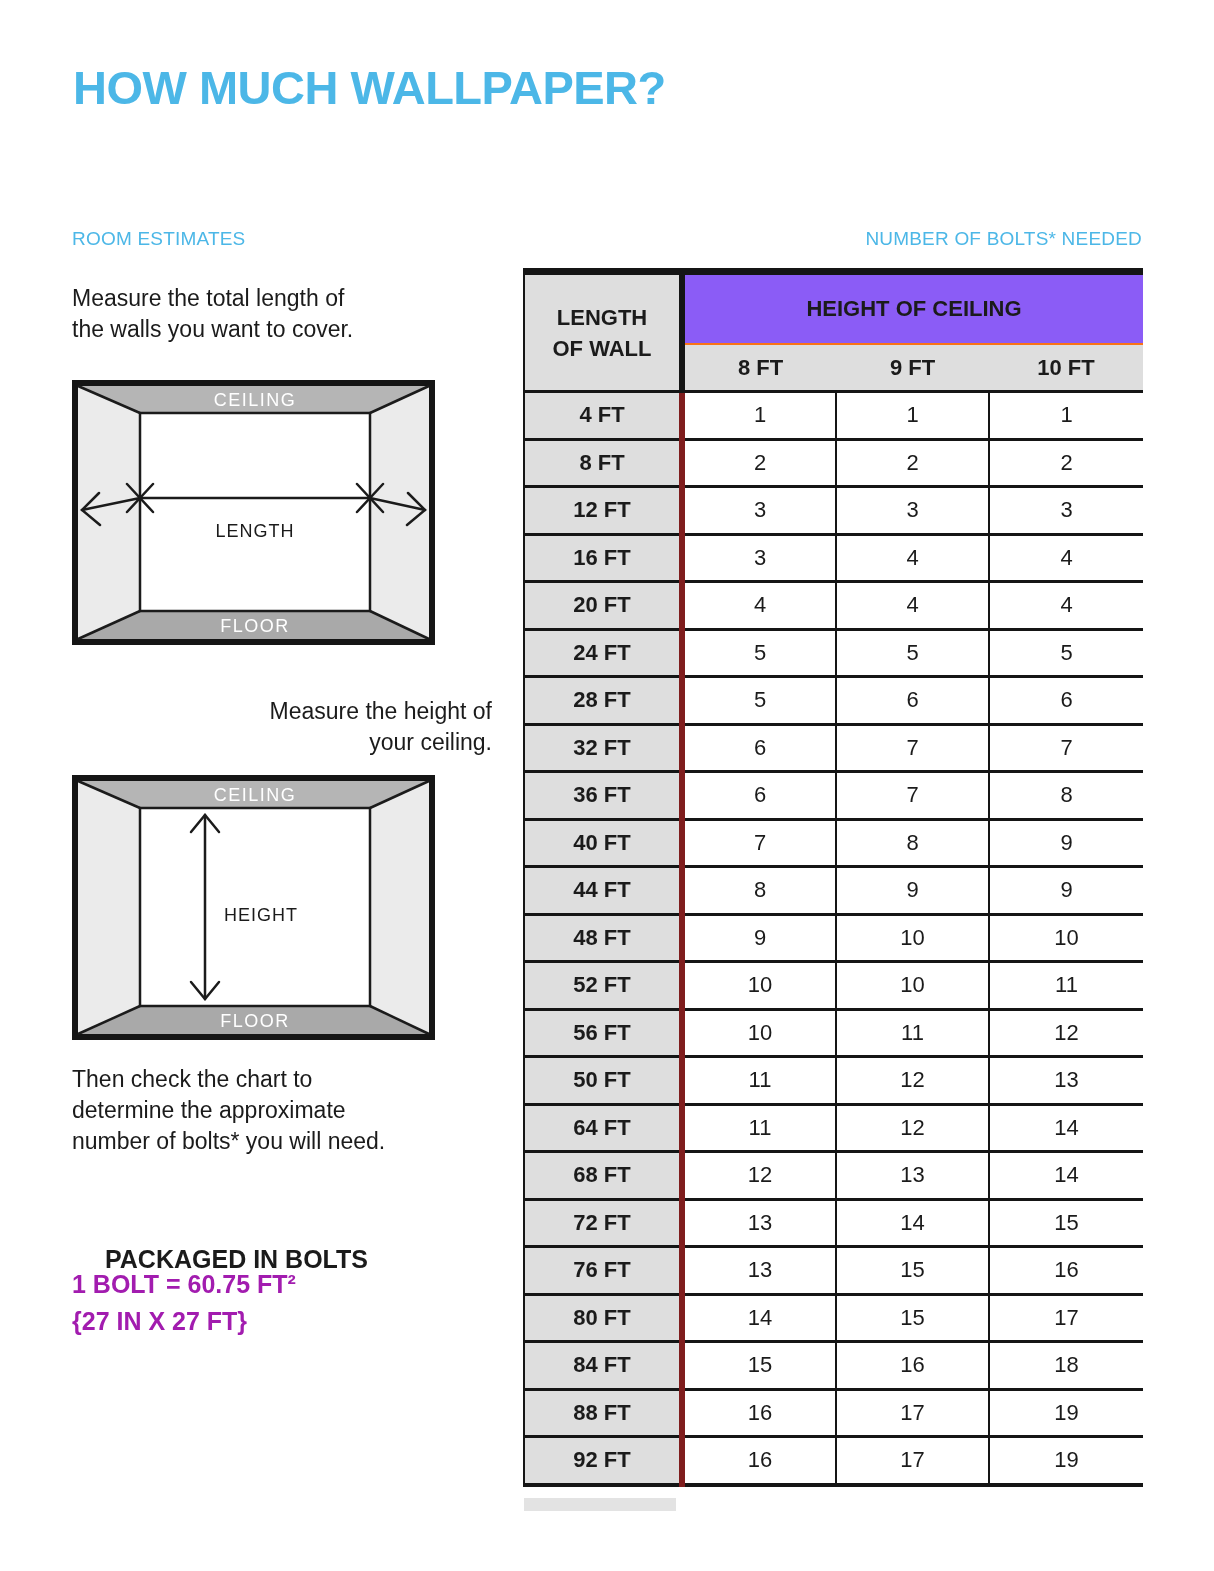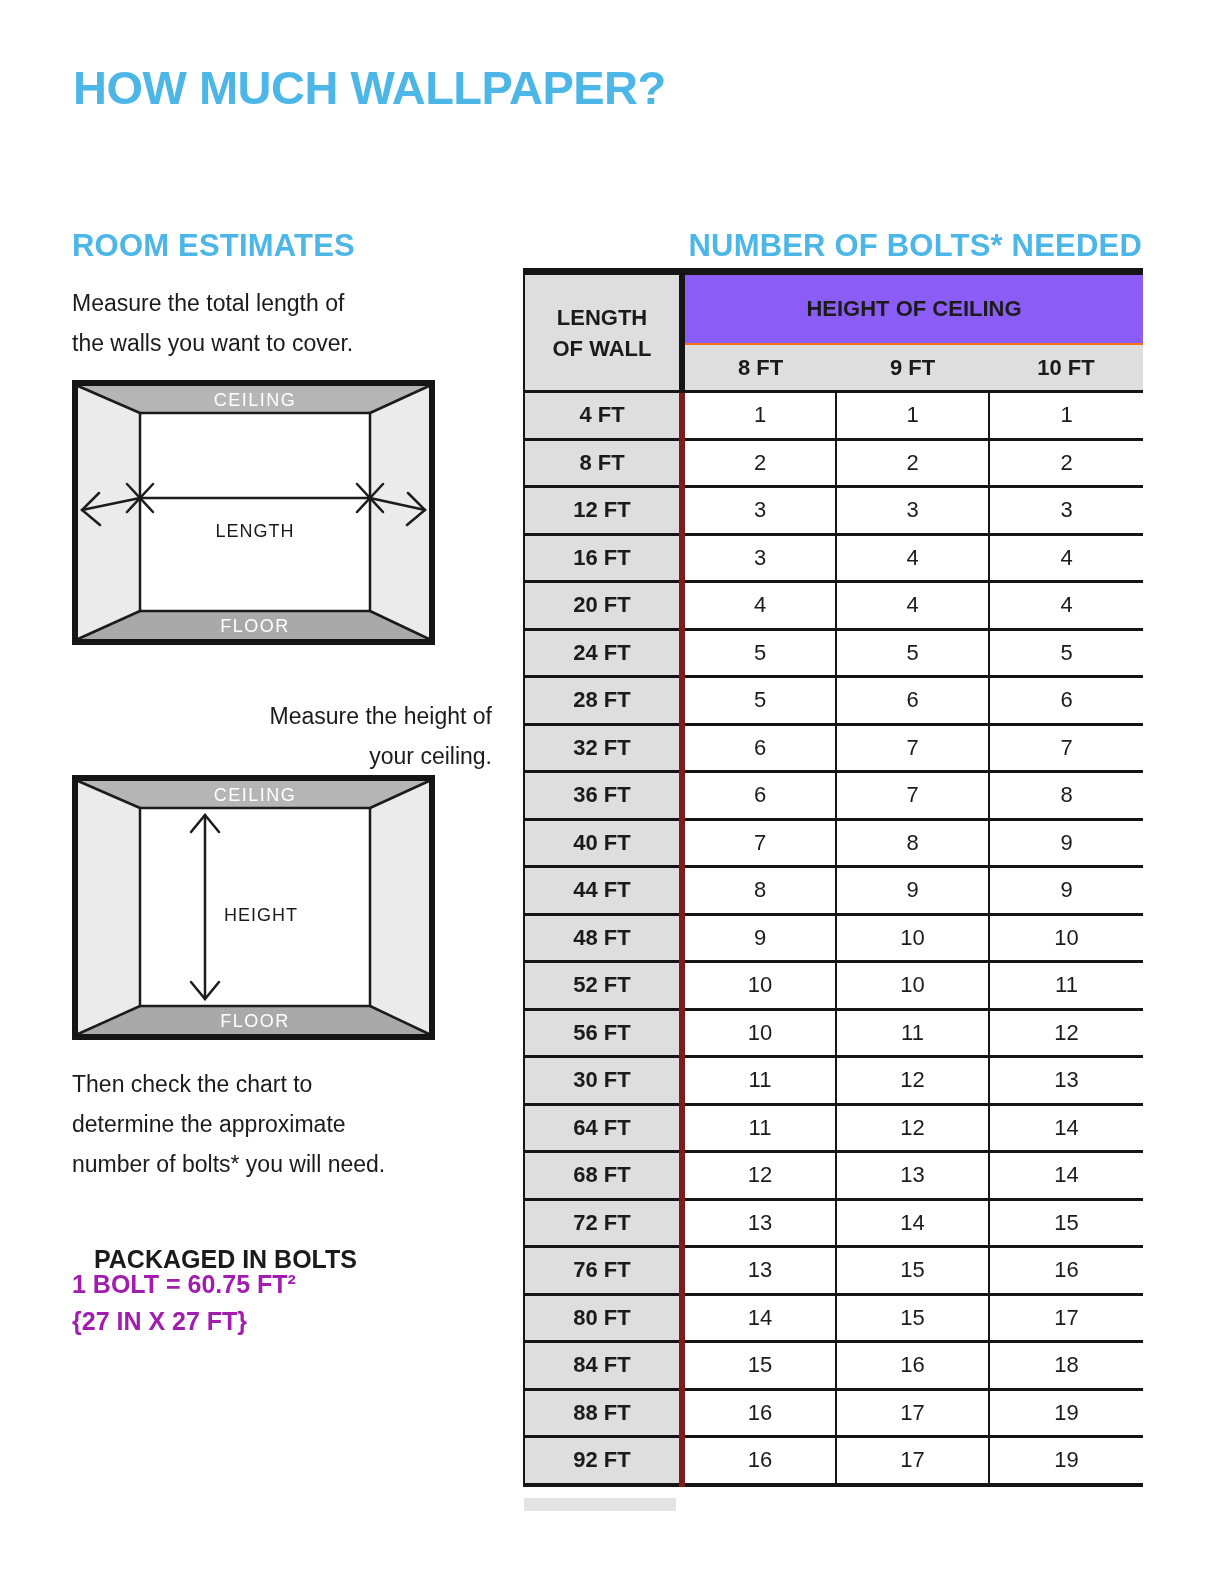--- a/index.html
+++ b/index.html
@@ -4,38 +4,38 @@
 <style>
   html,body{margin:0;padding:0;background:#ffffff;}
   .page{
     position:relative;width:1214px;height:1562px;background:#ffffff;
     font-family:"Liberation Sans",sans-serif;color:#1b1b1b;overflow:hidden;
   }
   .page-title{
     position:absolute;left:73px;top:60px;
     font-size:47px;font-weight:bold;letter-spacing:-0.5px;color:#4cb7e7;
   }
-  .sec-head{font-size:31px;font-weight:bold;color:#4cb7e7;letter-spacing:0.2px;}
+  .sec-head{font-size:19px;font-weight:normal;color:#4cb7e7;letter-spacing:0.2px;}
   .sec-head.room{position:absolute;left:72px;top:228px;}
   .sec-head.bolts{position:absolute;left:523px;top:228px;width:619px;text-align:right;}
   .para{
     position:absolute;left:72px;width:420px;
-    font-size:23px;line-height:40px;white-space:pre-line;color:#1b1b1b;
+    font-size:23px;line-height:31px;white-space:pre-line;color:#1b1b1b;
   }
   .para.p1{top:283px;}
   .para.p2{top:696px;text-align:right;}
   .para.p3{top:1064px;}
   .diagram{position:absolute;left:72px;width:363px;height:265px;}
   .diagram.d1{top:380px;}
   .diagram.d2{top:775px;}
   .footnote{
     position:absolute;left:72px;top:1241px;
     font-size:25px;font-weight:bold;line-height:36px;color:#1b1b1b;
   }
-  .footnote .l2{margin-left:22px;}
+  .footnote .l2{margin-left:33px;}
   .boltspec{
     position:absolute;left:72px;top:1266px;
     font-size:25px;font-weight:bold;line-height:37px;color:#a21caf;
   }
   
   table.bolts{
     position:absolute;left:523px;top:268px;width:619px;
     border-collapse:collapse;table-layout:fixed;
     border-top:7px solid #151515;
   }
@@ -248,21 +248,21 @@
           <td>10</td>
           <td>11</td>
         </tr>
         <tr>
           <td class="rowhead">56 FT</td>
           <td>10</td>
           <td>11</td>
           <td>12</td>
         </tr>
         <tr>
-          <td class="rowhead">30 FT</td>
+          <td class="rowhead">50 FT</td>
           <td>11</td>
           <td>12</td>
           <td>13</td>
         </tr>
         <tr>
           <td class="rowhead">64 FT</td>
           <td>11</td>
           <td>12</td>
           <td>14</td>
         </tr>

